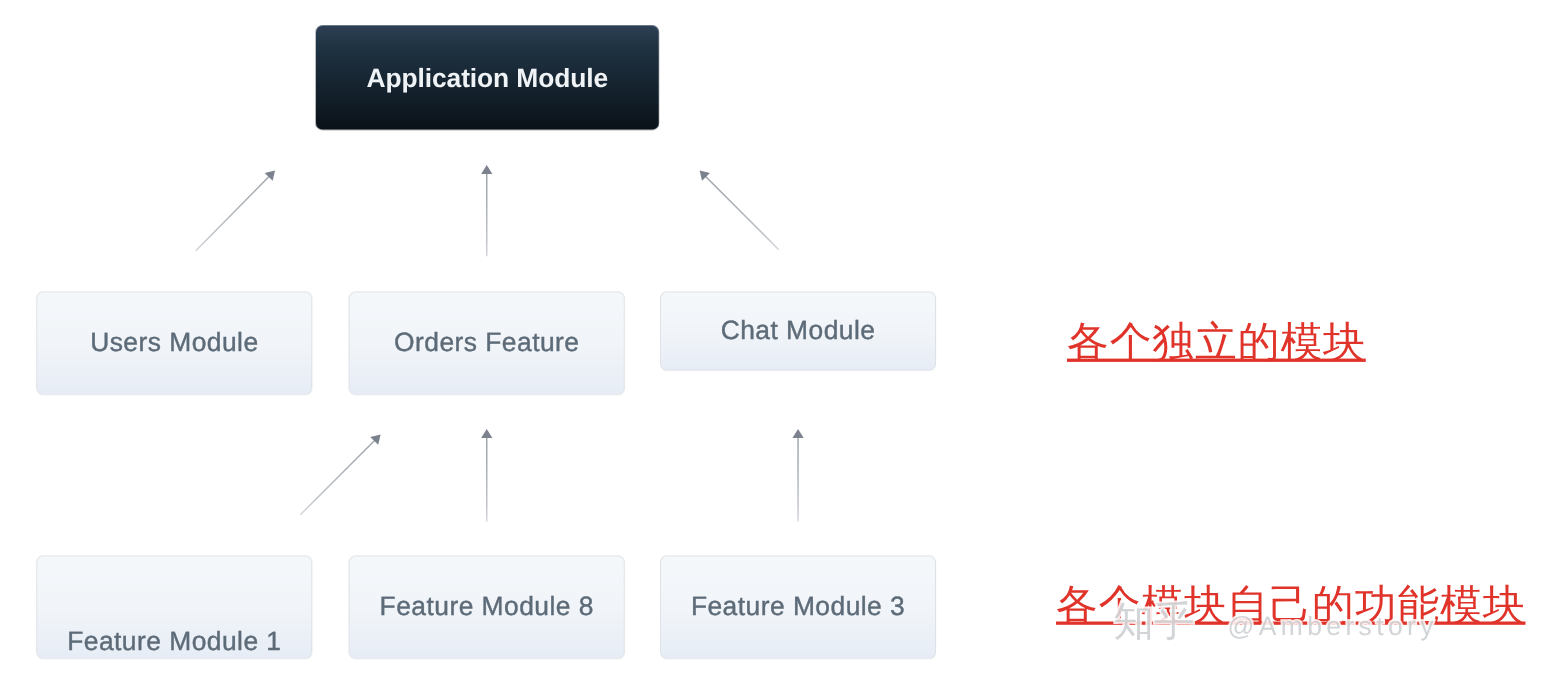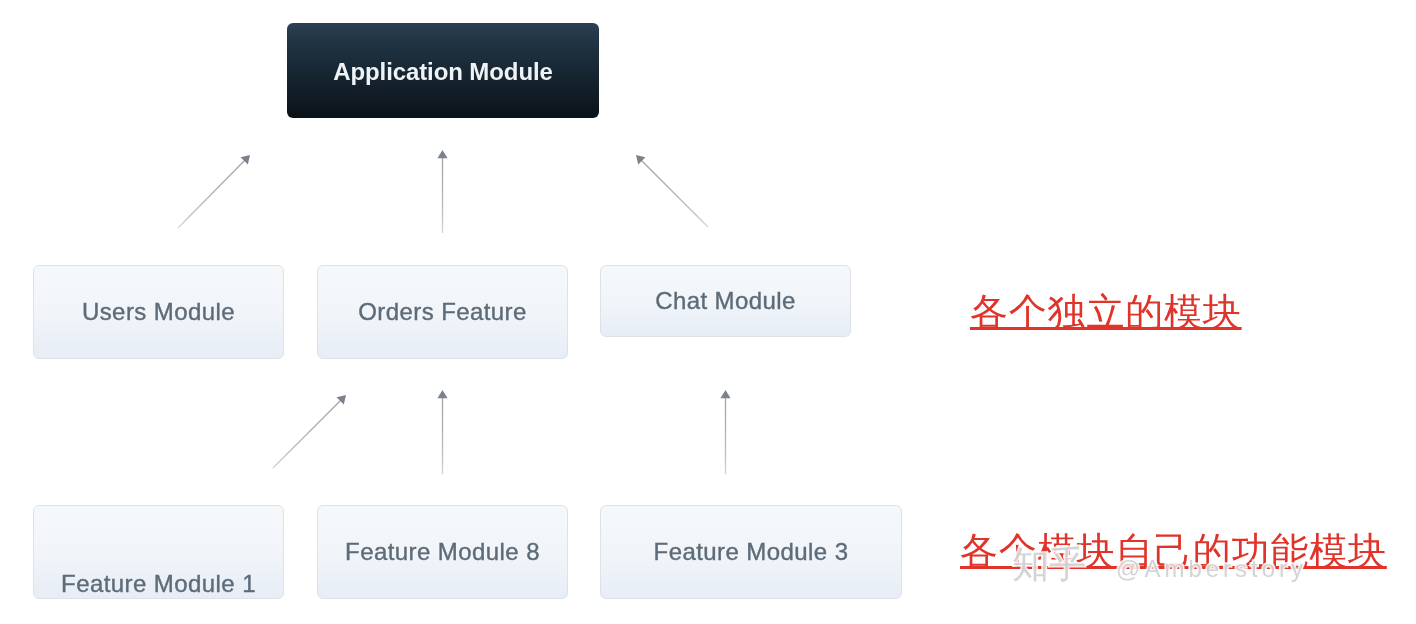--- a/index.html
+++ b/index.html
@@ -172,21 +172,21 @@
       </div>
       <div class="node node-light" style="left: 600px; top: 265px; width: 251px; height: 72px;">
         <span>Chat Module</span>
       </div>
       <div class="node node-light" style="left: 33px; top: 505px; width: 251px; height: 94px; align-items: flex-end;">
         <span>Feature Module 1</span>
       </div>
       <div class="node node-light" style="left: 317px; top: 505px; width: 251px; height: 94px;">
         <span>Feature Module 8</span>
       </div>
-      <div class="node node-light" style="left: 600px; top: 505px; width: 302px; height: 94px;">
+      <div class="node node-light" style="left: 600px; top: 505px; width: 251px; height: 94px;">
         <span>Feature Module 3</span>
       </div>
     </div>
 
   <div class="watermark wm-under" id="wm-under" style="left: 1012px; top: 546px;"><span class="wm-cjk">知乎</span><span class="wm-gap">&nbsp;</span><span class="wm-handle">@Amberstory</span></div>
 
   <div id="notes">
       <div class="note" style="left: 970px; top: 293px;">各个独立的模块</div>
       <div class="note" style="left: 960px; top: 532px;">各个模块自己的功能模块</div>
     </div>

